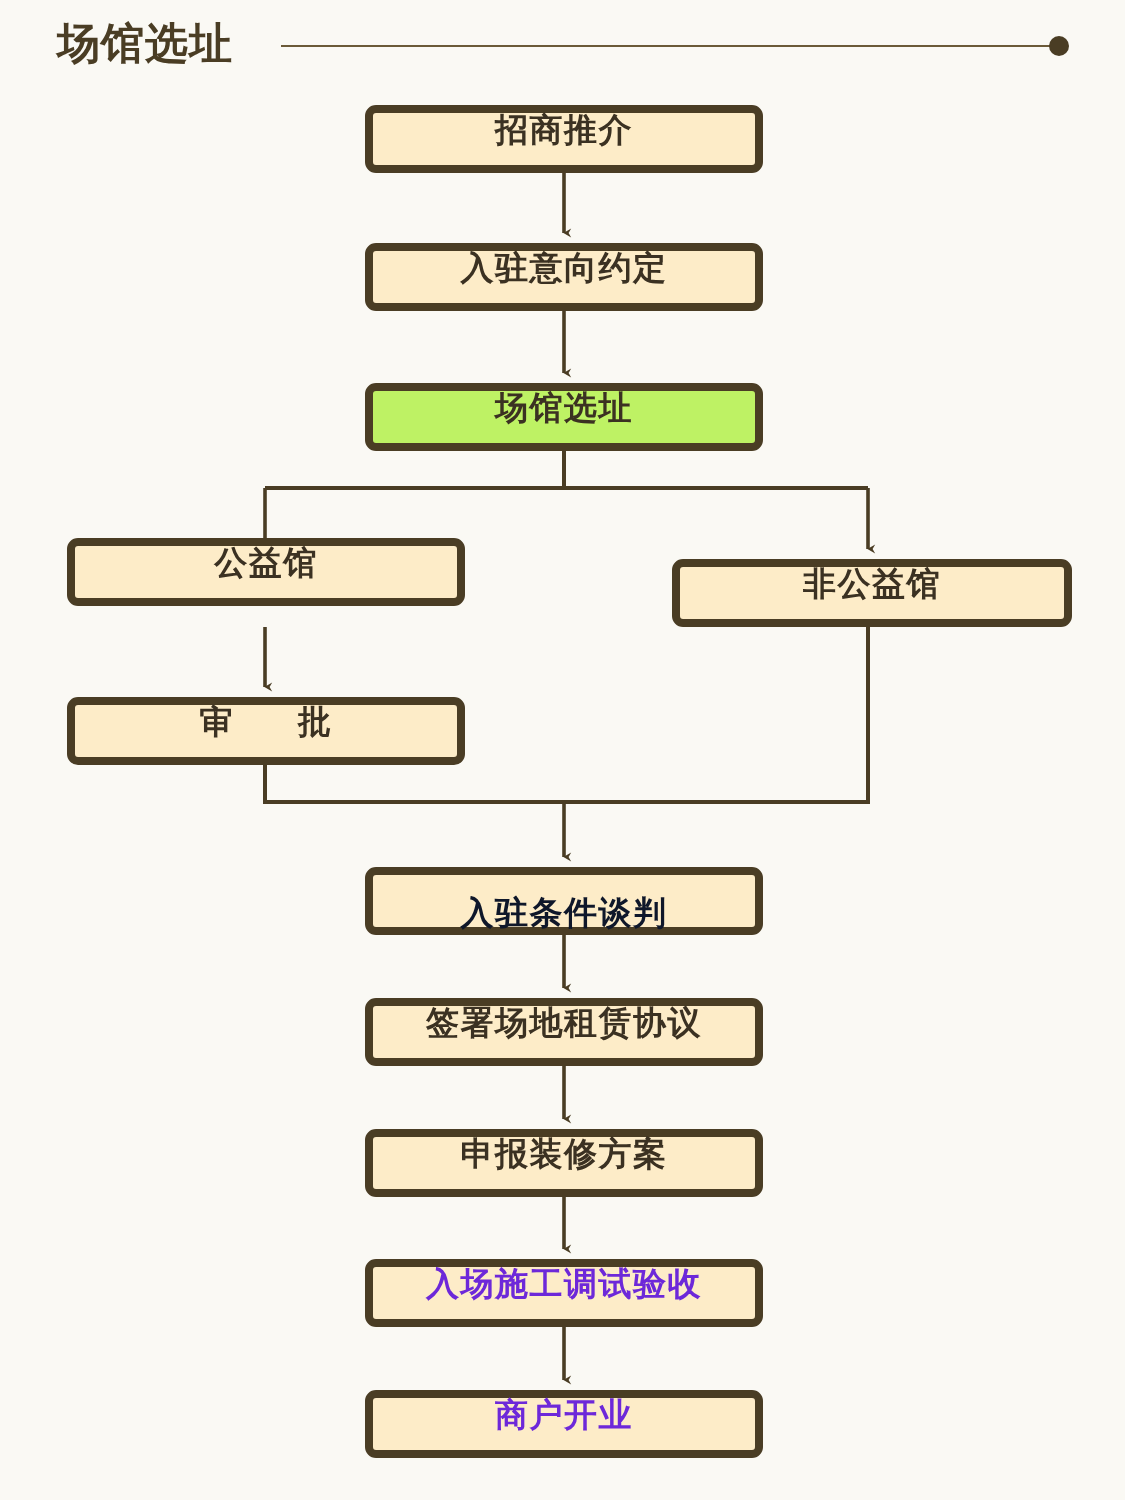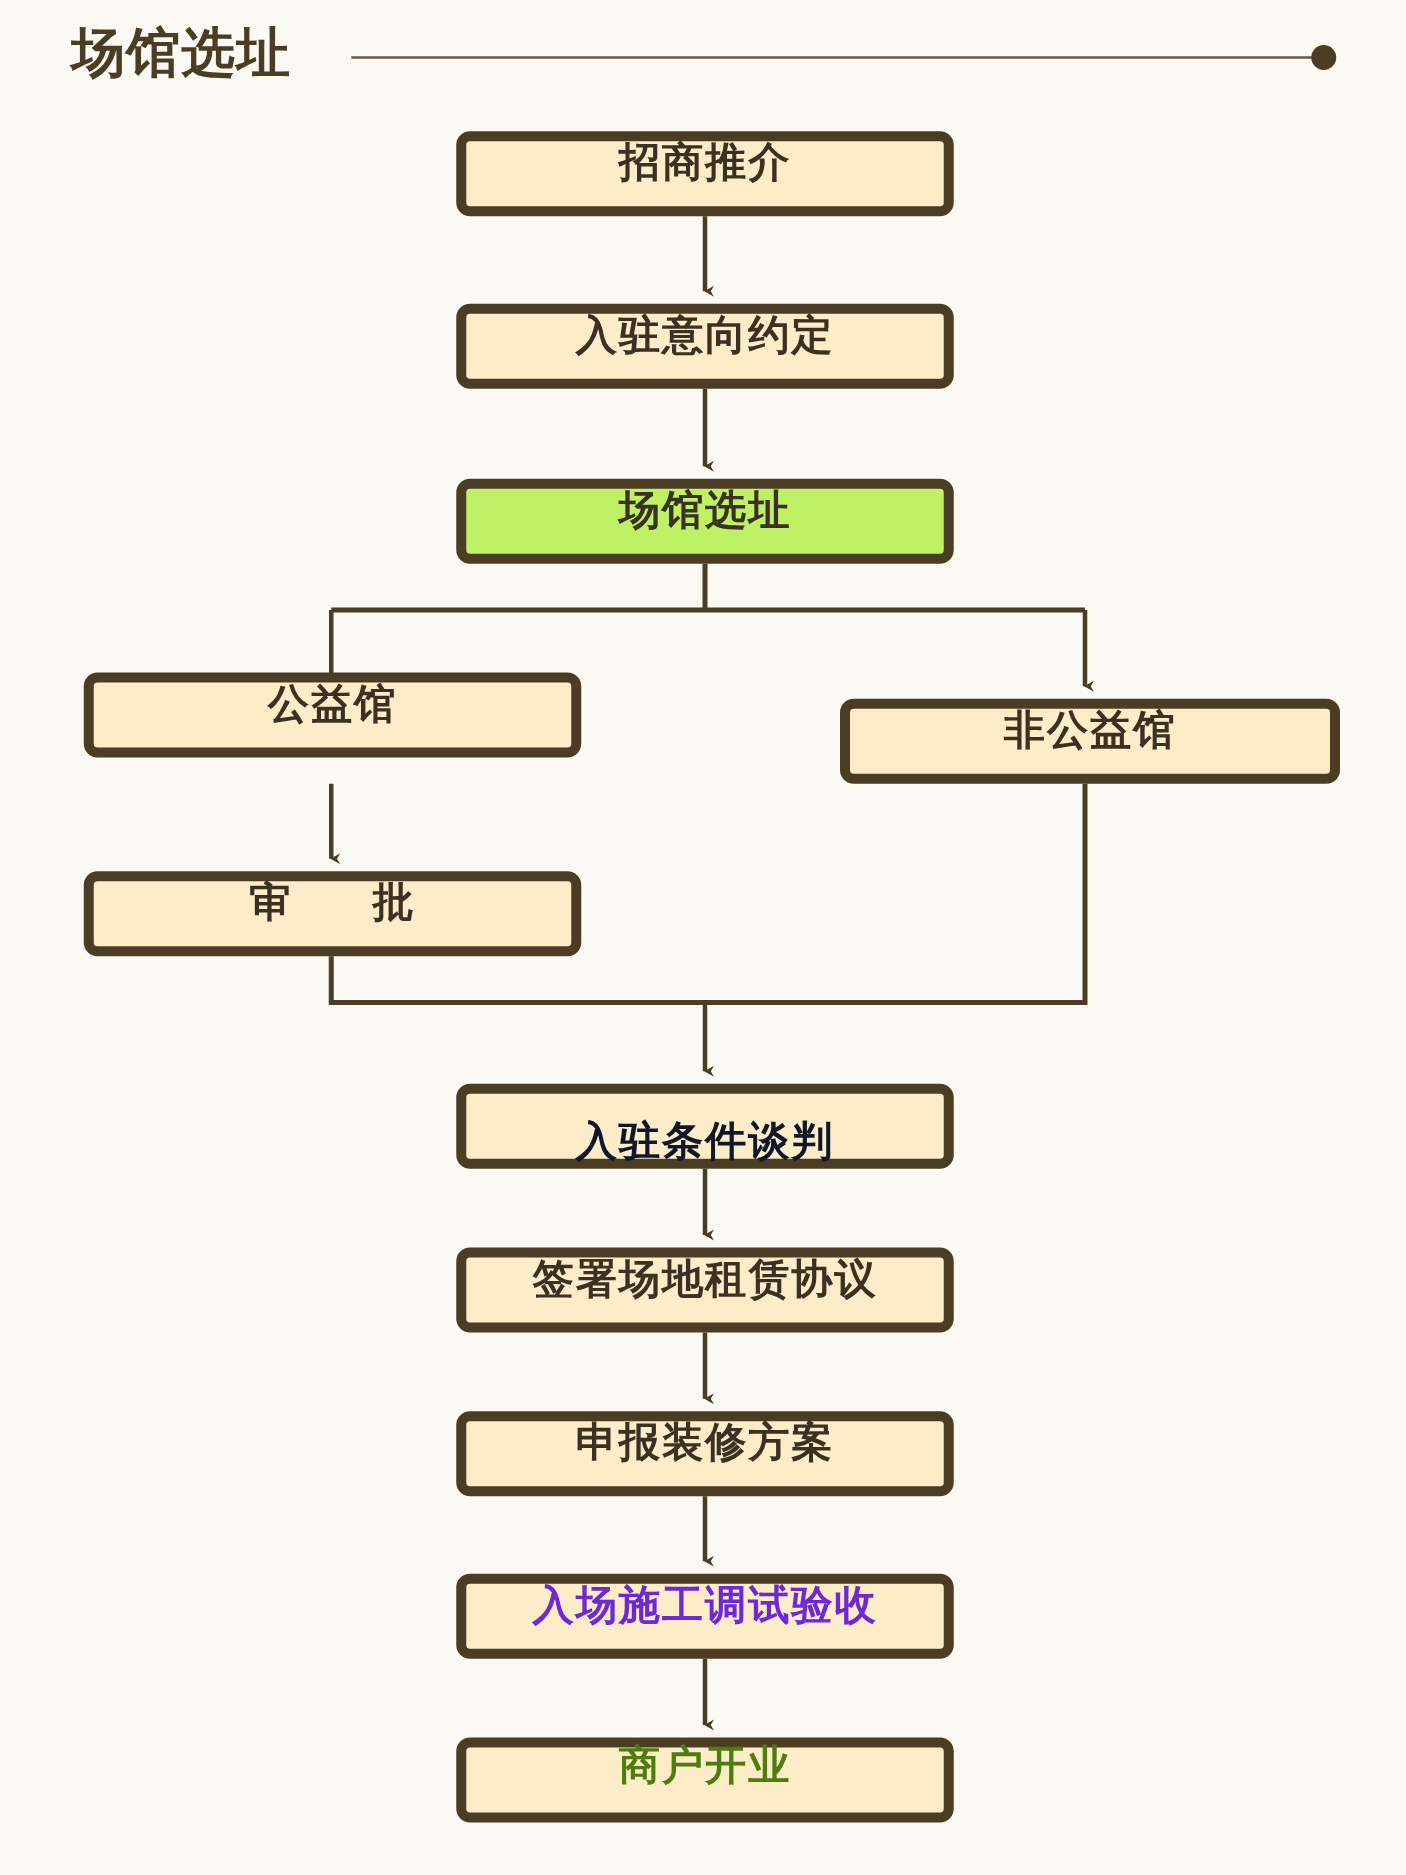--- a/index.html
+++ b/index.html
@@ -187,16 +187,16 @@
   <div class="node" style="left: 365px; top: 998px; width: 398px; height: 68px; background: rgb(253, 236, 200); border-color: rgb(74, 61, 36);">
     <span class="node-label" style="color: rgb(59, 49, 34);">签署场地租赁协议</span>
   </div>
   <div class="node" style="left: 365px; top: 1129px; width: 398px; height: 68px; background: rgb(253, 236, 200); border-color: rgb(74, 61, 36);">
     <span class="node-label" style="color: rgb(59, 49, 34);">申报装修方案</span>
   </div>
   <div class="node" style="left: 365px; top: 1259px; width: 398px; height: 68px; background: rgb(253, 236, 200); border-color: rgb(74, 61, 36);">
     <span class="node-label" style="color: #6d28d9;">入场施工调试验收</span>
   </div>
   <div class="node" style="left: 365px; top: 1390px; width: 398px; height: 68px; background: rgb(253, 236, 200); border-color: rgb(74, 61, 36);">
-    <span class="node-label" style="color: #4d7c0f; font-family: Liberation Mono, monospace;">商户开业</span>
+    <span class="node-label" style="color: #6d28d9;">商户开业</span>
   </div>
 
 </div>
 
 </body></html>

